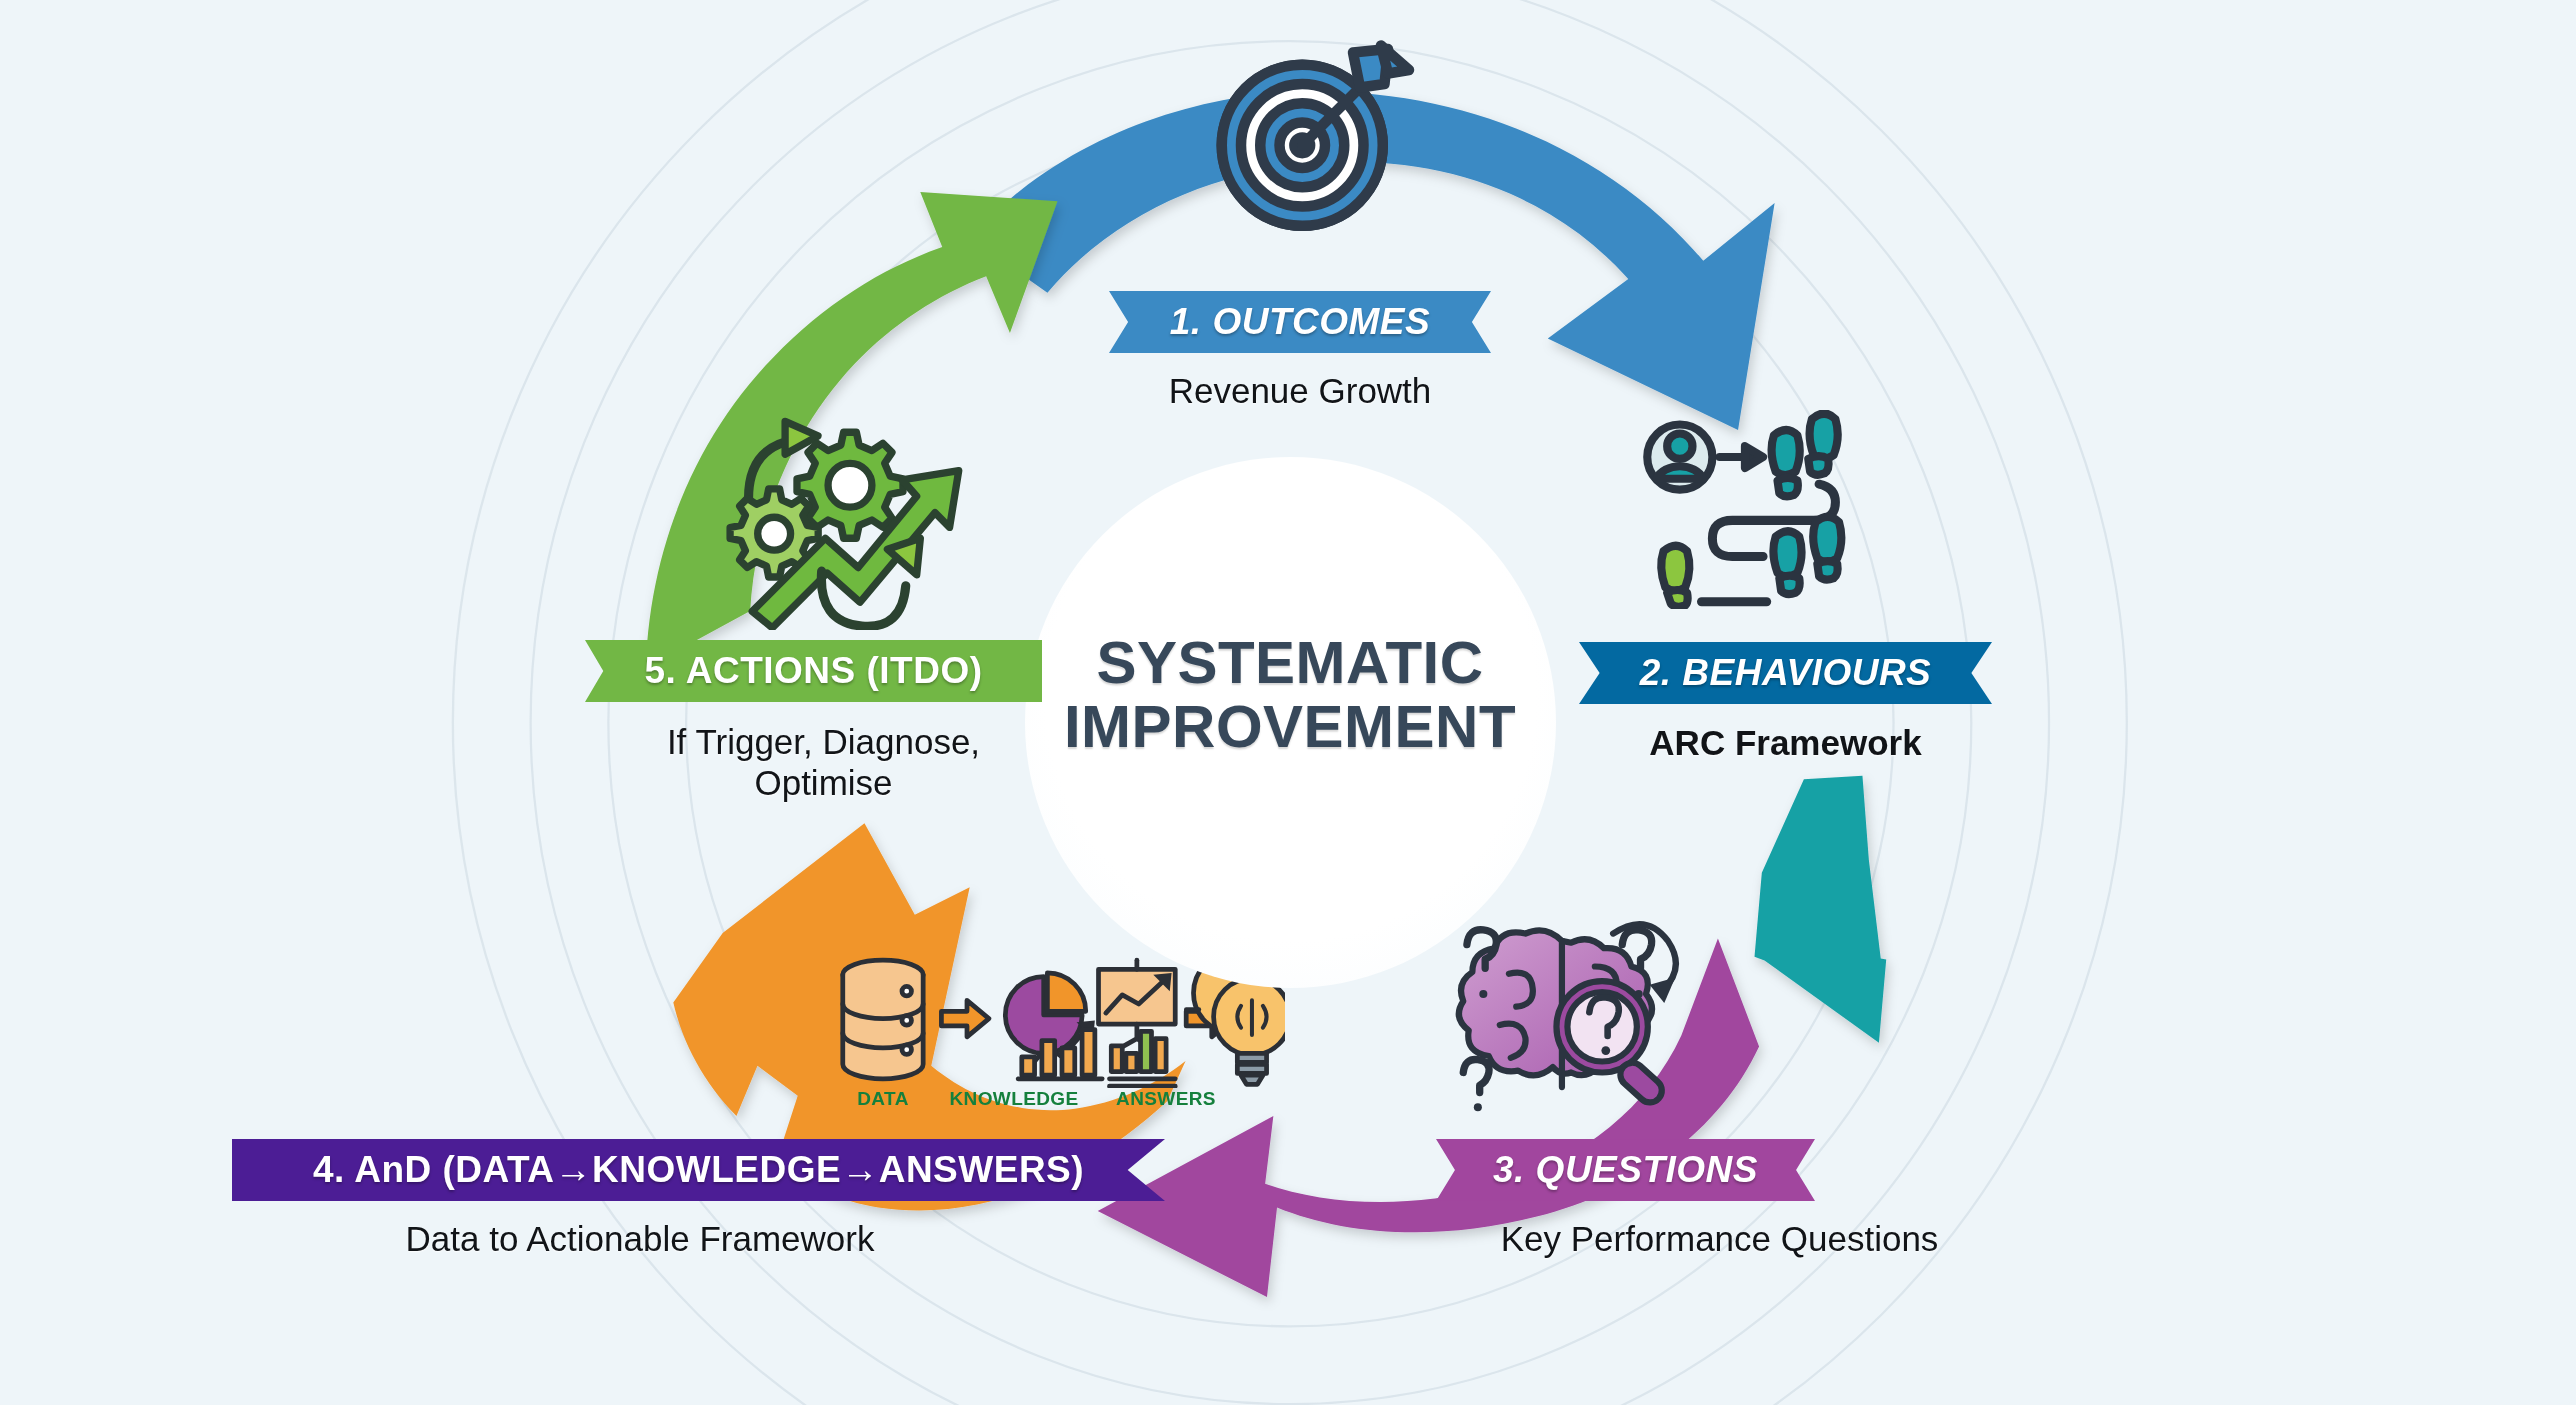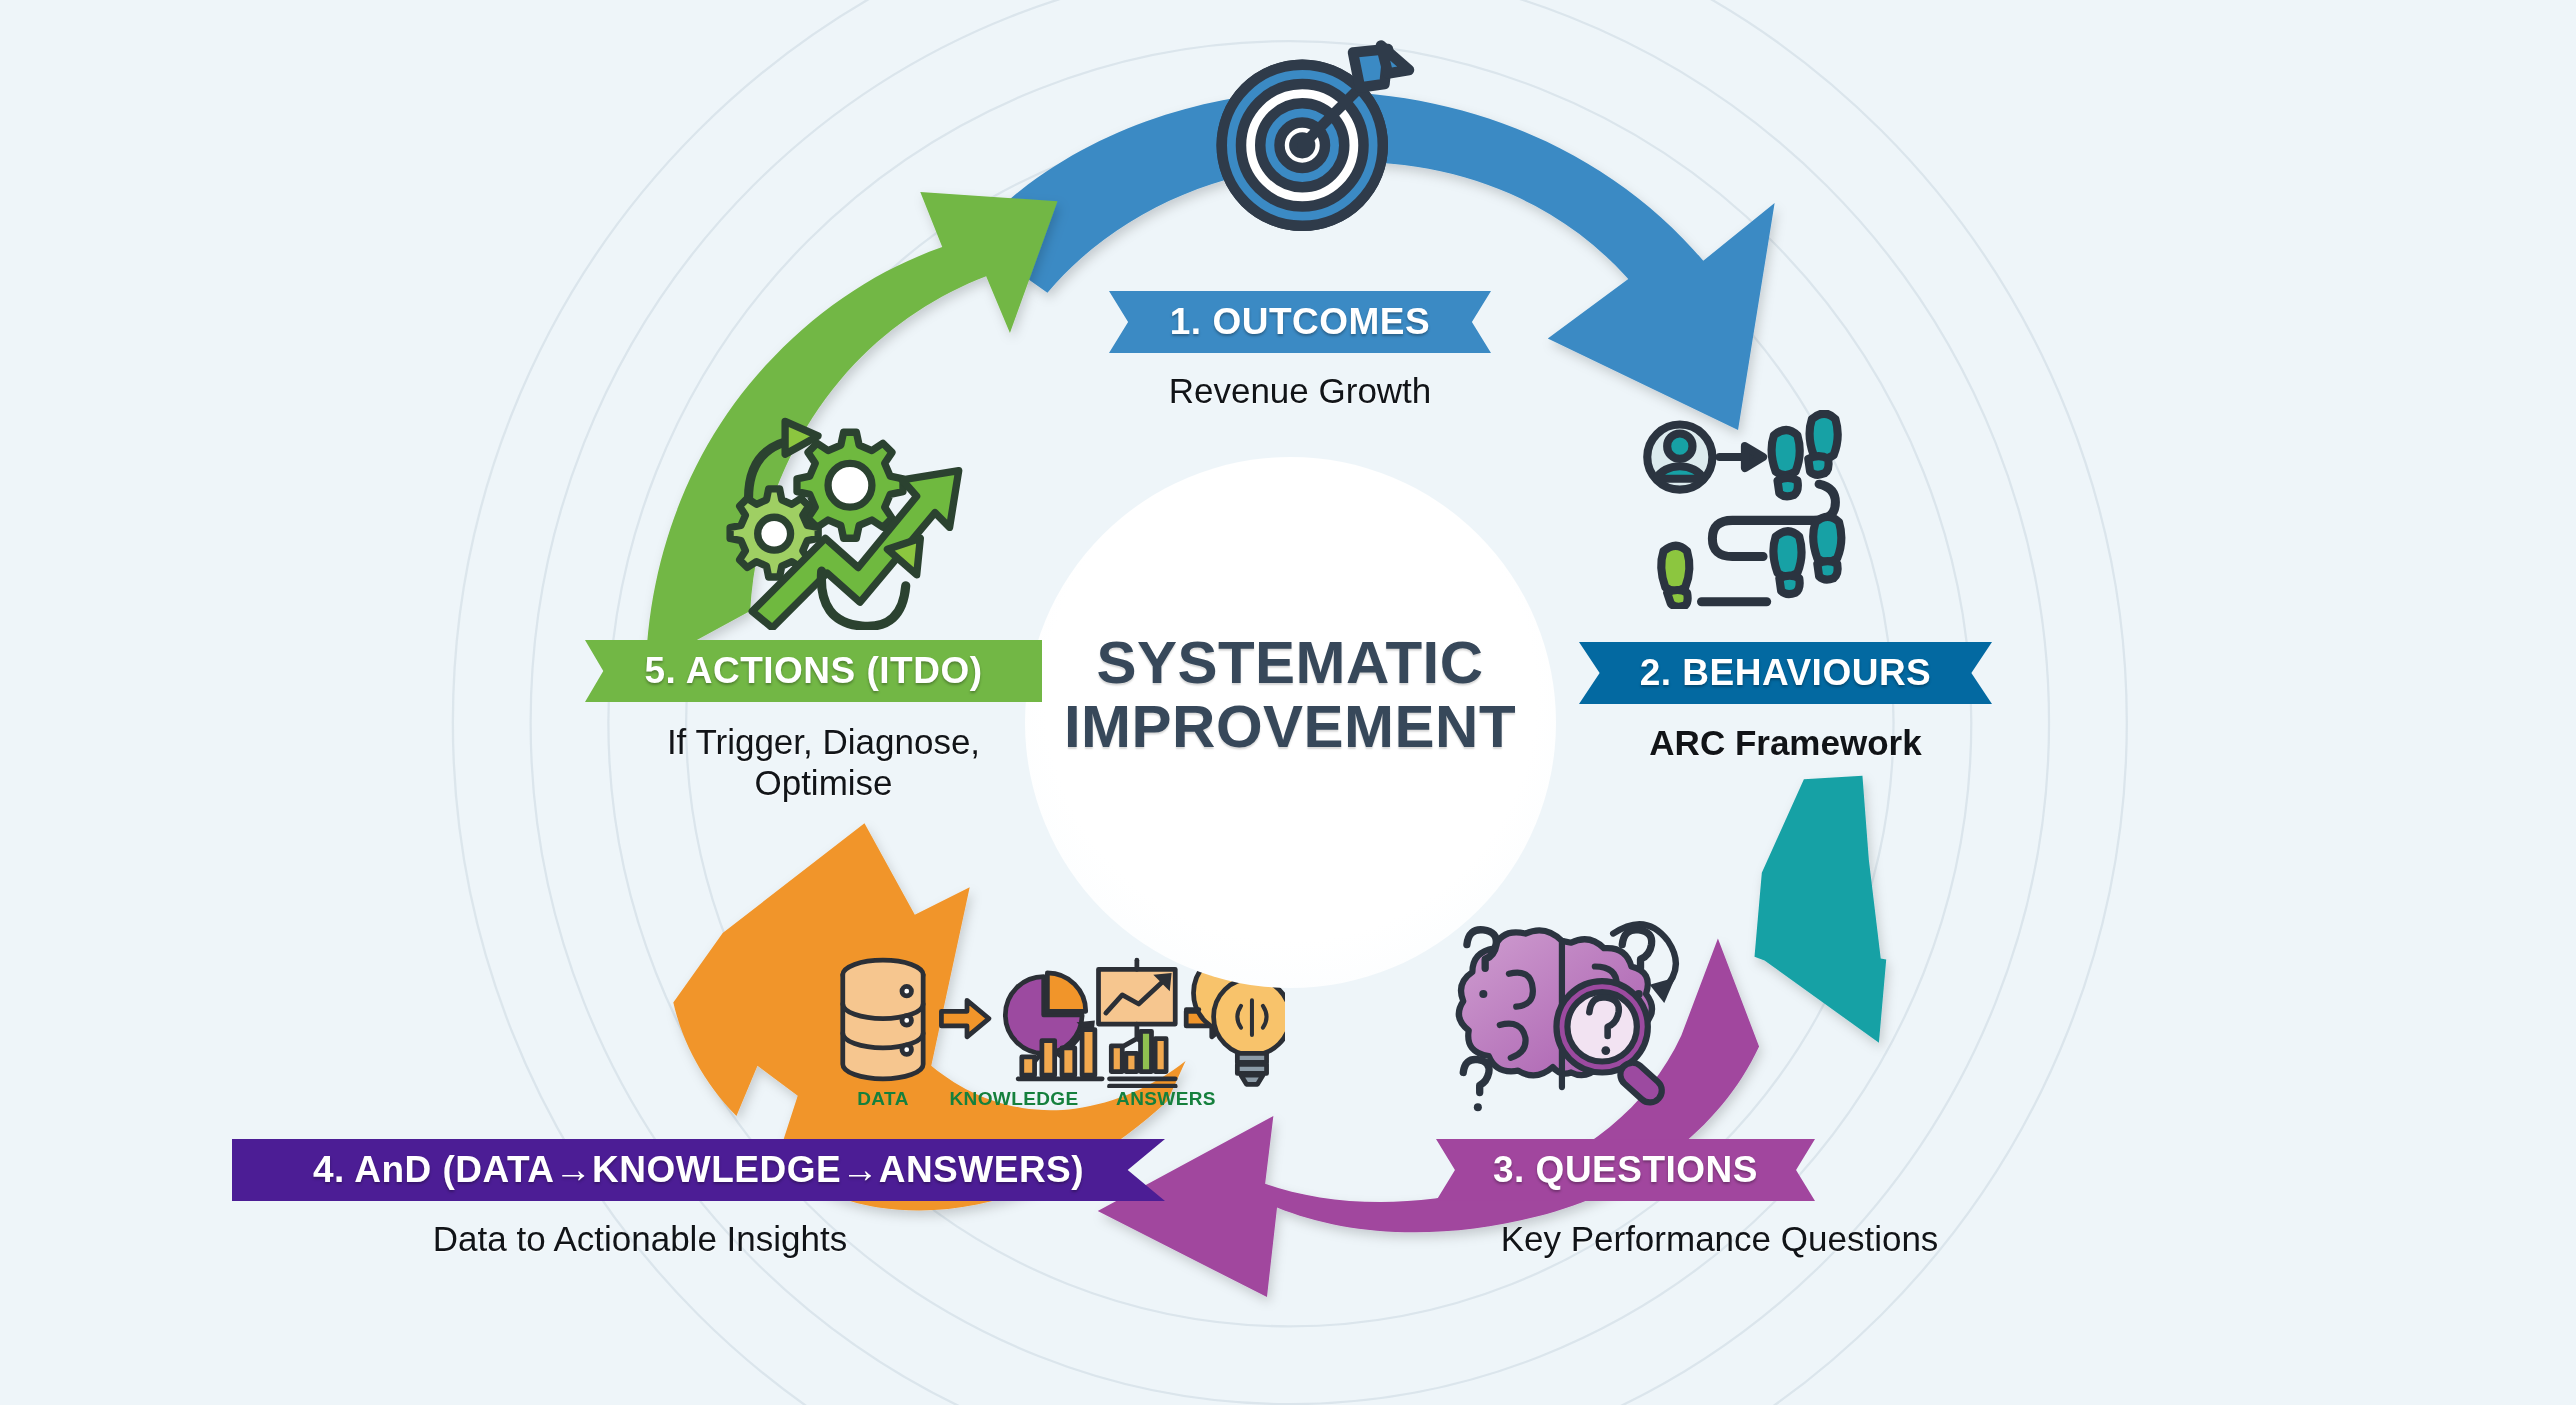--- a/index.html
+++ b/index.html
@@ -20,20 +20,21 @@
     color:#ffffff;
     font-weight:700;
     letter-spacing:0.5px;
     white-space:nowrap;
     text-shadow:0 1.8px 2.7px rgba(0,0,0,.30);
     box-sizing:border-box;
     filter:drop-shadow(0 3.7px 4.6px rgba(0,0,0,.16));
   }
   .notched{
     clip-path:polygon(0% 0%, 100% 0%, 95% 50%, 100% 100%, 0% 100%, 5% 50%);
+    font-style:italic;
   }
   .notch-left{
     clip-path:polygon(0% 0%, 100% 0%, 100% 100%, 0% 100%, 4% 50%);
   }
   .notch-right{
     clip-path:polygon(0% 0%, 100% 0%, 96% 50%, 100% 100%, 0% 100%);
   }
 
   
   .subtitle{
@@ -333,21 +334,21 @@
   <div class="subtitle" style="left:1579px;top:722px;width:413px;font-weight:bold;">ARC Framework</div>
 
   <div class="banner notched" style="left:1436px;top:1139px;width:379px;height:62px;background:#a1469e;font-size:37px;justify-content:center;">
     <span>3. QUESTIONS</span>
   </div>
   <div class="subtitle" style="left:1372px;top:1218px;width:695px;">Key Performance Questions</div>
 
   <div class="banner notch-right" style="left:232px;top:1139px;width:933px;height:62px;background:#4c1d95;font-size:37px;">
     <span>4. AnD (DATA→KNOWLEDGE→ANSWERS)</span>
   </div>
-  <div class="subtitle" style="left:274px;top:1218px;width:732px;">Data to Actionable Insights</div>
+  <div class="subtitle" style="left:274px;top:1218px;width:732px;">Data to Actionable Framework</div>
 
   <div class="banner notch-left" style="left:585px;top:640px;width:457px;height:62px;background:#72b745;font-size:37px;">
     <span>5. ACTIONS (ITDO)</span>
   </div>
   <div class="subtitle wrap" style="left:622px;top:721px;width:403px;">If Trigger, Diagnose, Optimise</div>
 
 </div>
 
 
 </body></html>

